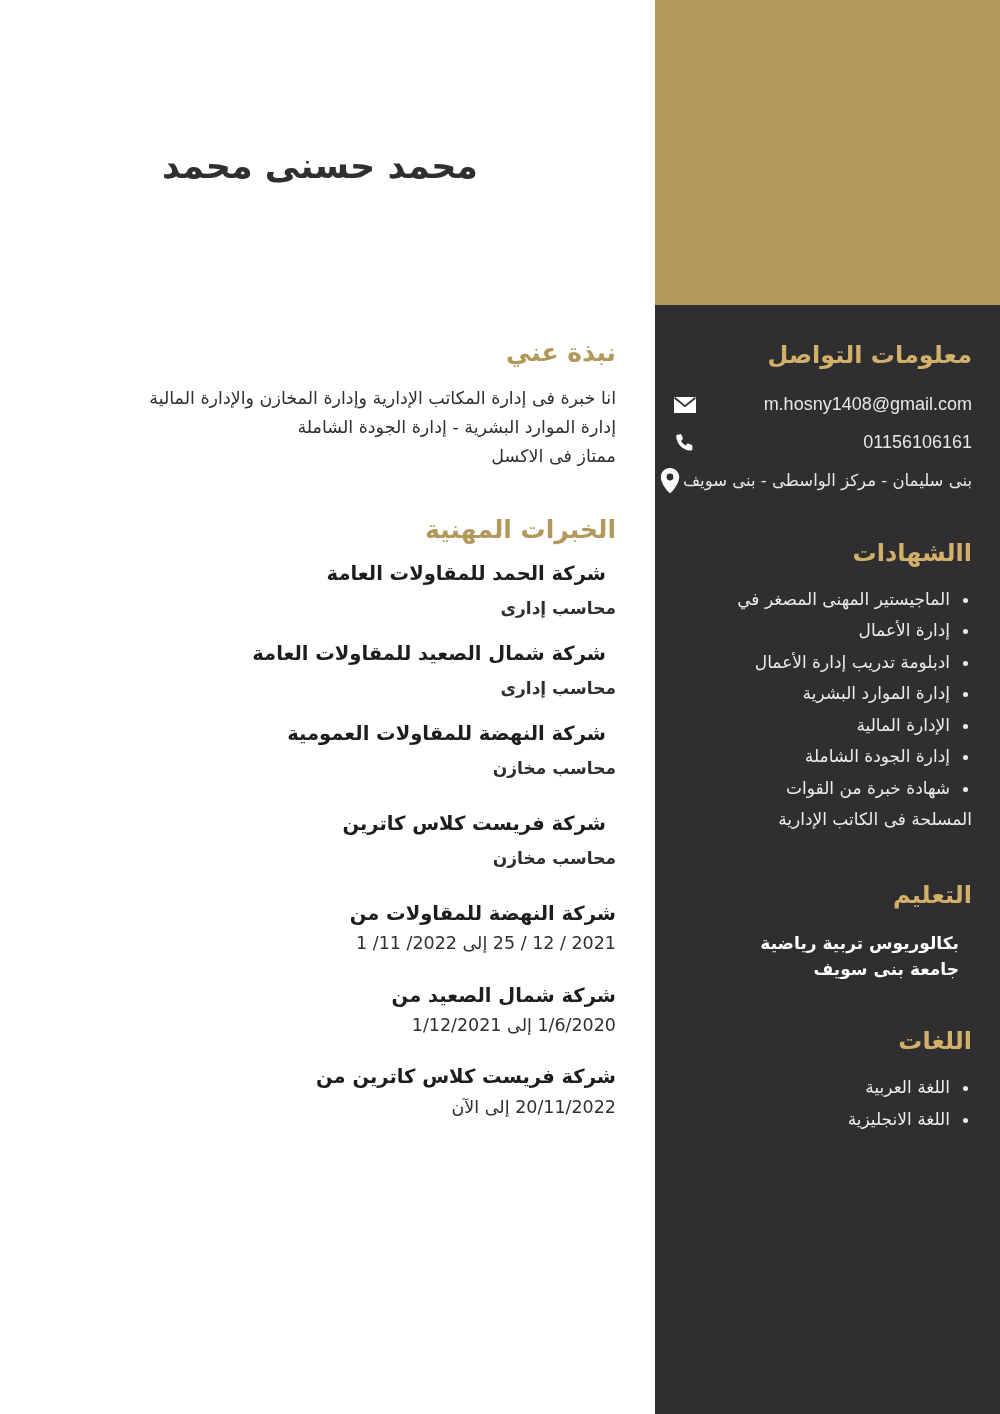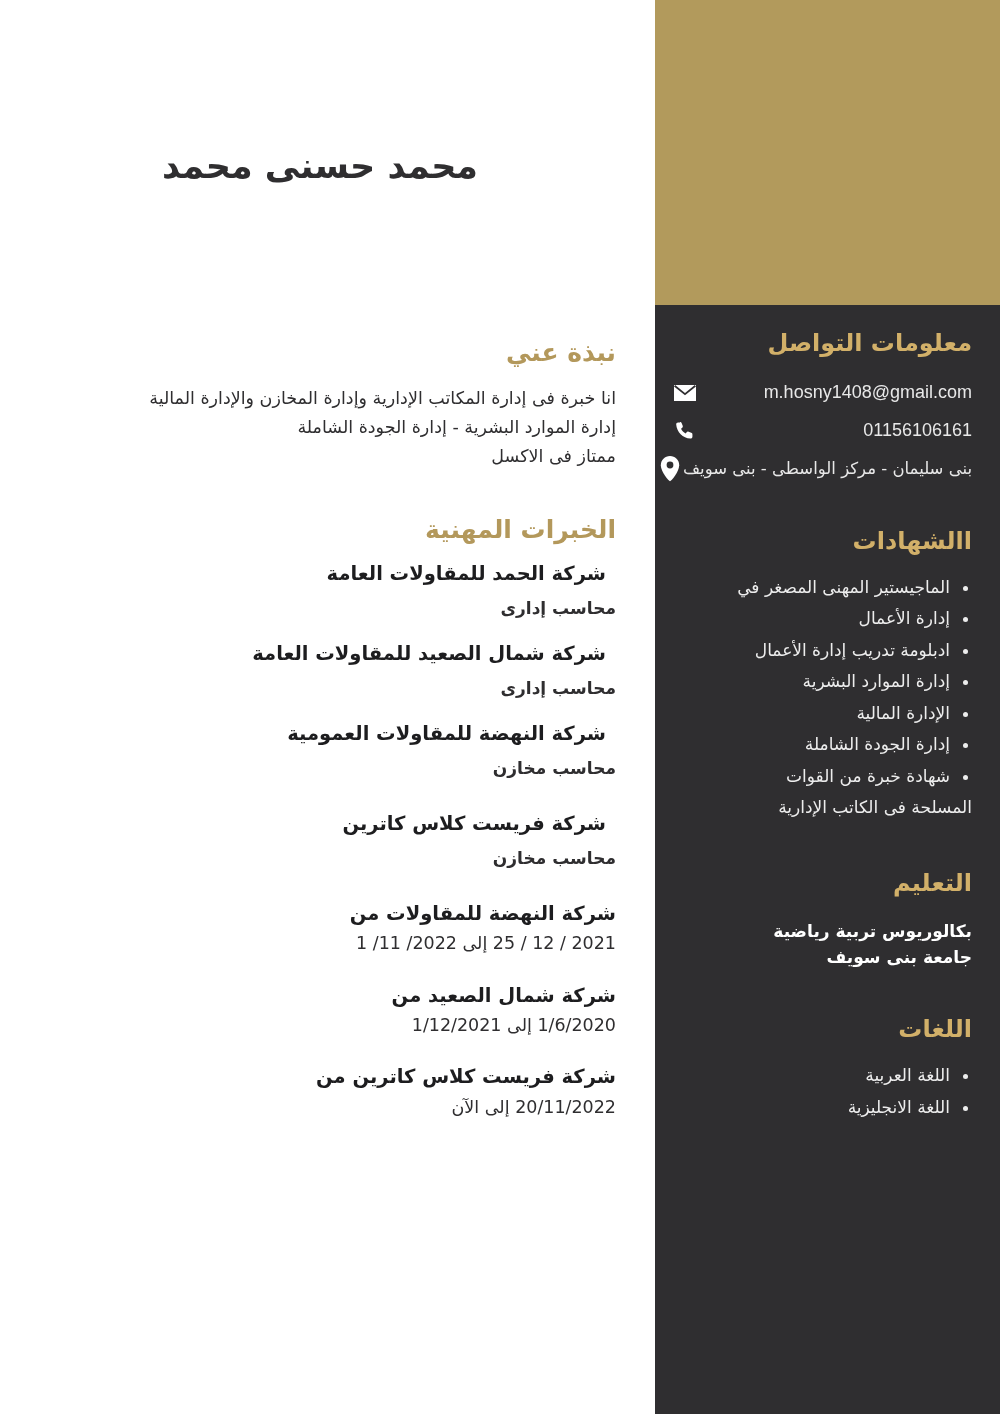--- a/index.html
+++ b/index.html
@@ -110,21 +110,21 @@
     font-size: 17.5px;
     font-weight: 400;
     line-height: 1.5;
     margin: 3px 0 0 0;
   }
 
   
   .right-col {
     position: absolute;
     left: 672px;
-    top: 328px;
+    top: 340px;
     width: 300px;
     direction: rtl;
     text-align: right;
   }
   .r-heading {
     color: #d2b069;
     font-size: 24px;
     font-weight: 700;
     line-height: 1.25;
     margin: 0;
@@ -189,21 +189,21 @@
     background: #ededed;
   }
   .r-list li.cont { padding-right: 0; }
   .r-list li.cont::before { display: none; }
 
   .edu-body {
     color: #ffffff;
     font-size: 17px;
     font-weight: 700;
     line-height: 1.55;
-    margin: 20px 0 0 0;
+    margin: 20px 13px 0 0;
     text-align: right;
   }
   .edu-body div { white-space: nowrap; }
 </style>
 </head>
 <body>
 
 <div class="page">
 
   <div class="gold-band"></div>

